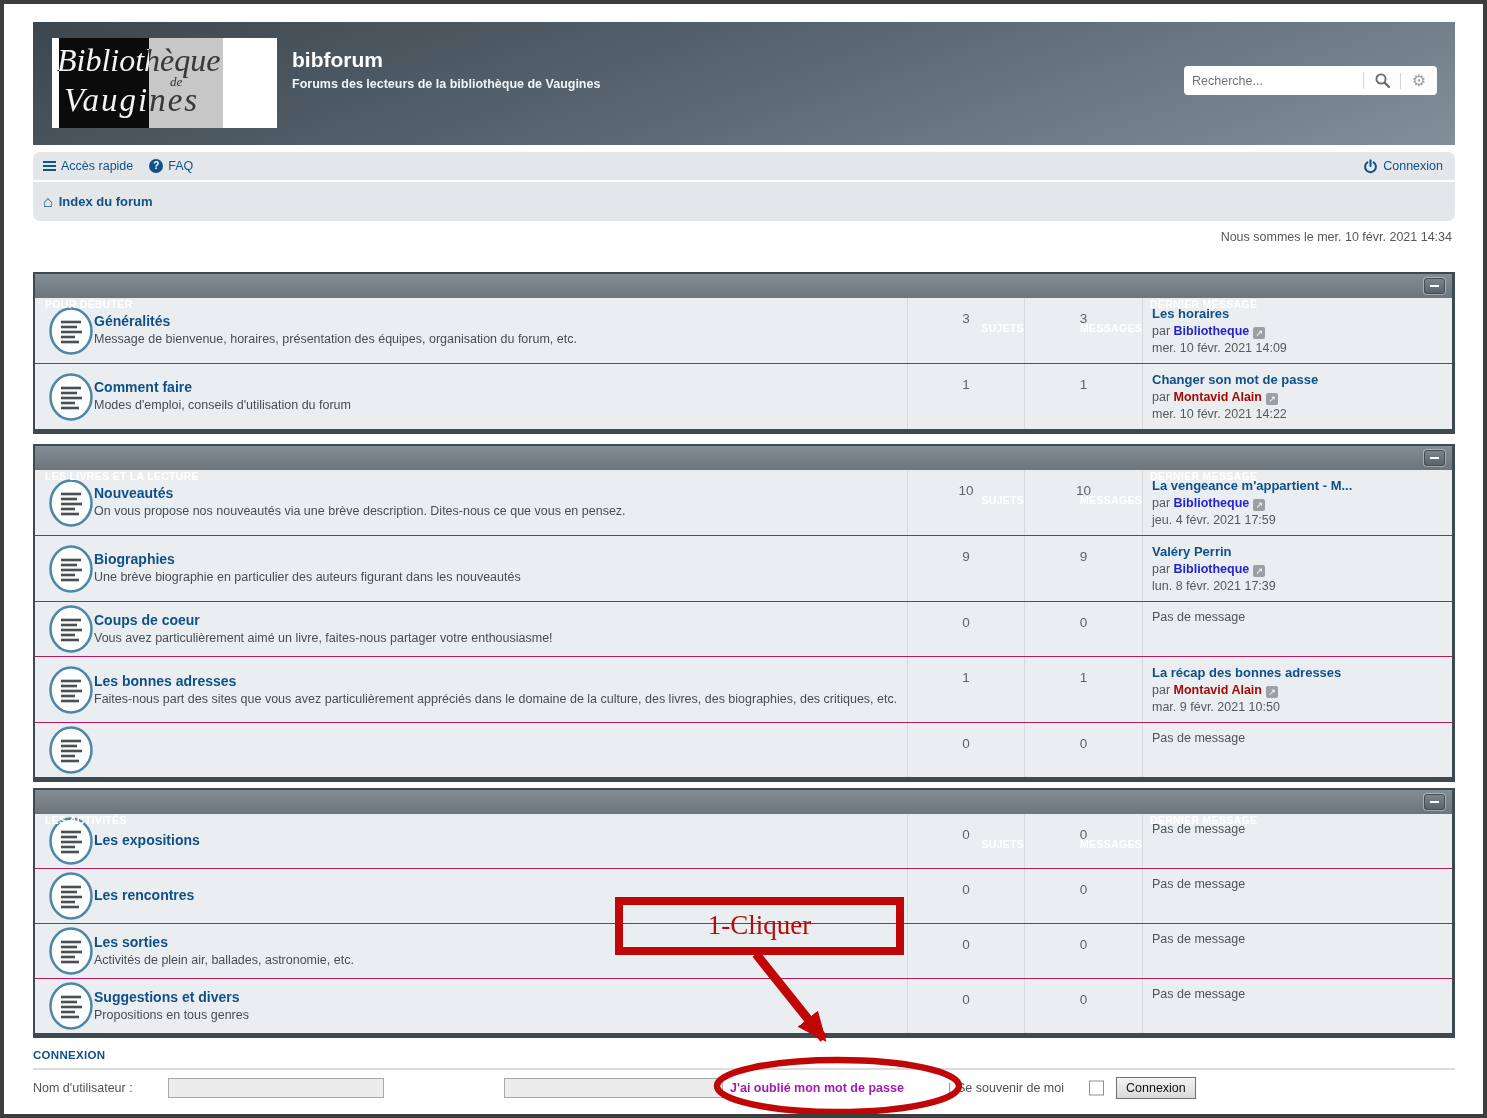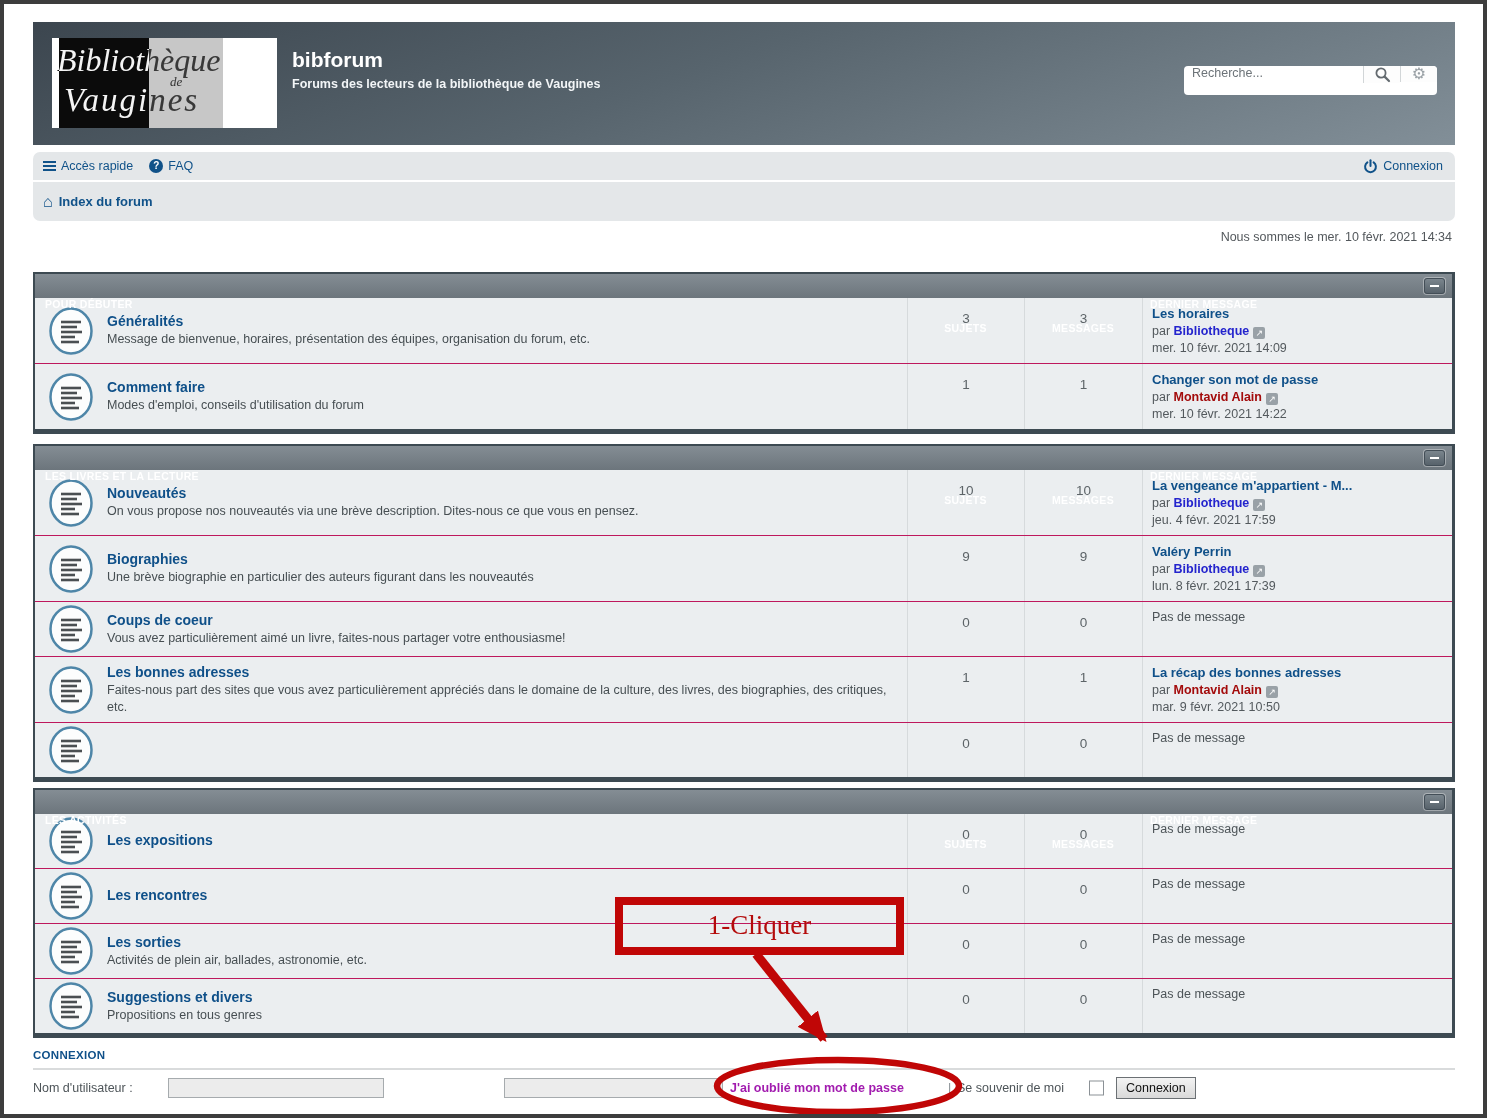--- a/index.html
+++ b/index.html
@@ -15,21 +15,21 @@
   .logo .s-gray{left:97px;width:74px;background:#c7c7c7;}
   .logo-text{position:absolute;color:#fff;mix-blend-mode:difference;
     font-family:"Liberation Serif",serif;font-style:italic;white-space:nowrap;}
   .logo-l1{left:5px;top:4px;font-size:32px;}
   .logo-l2{left:12px;top:44px;font-size:33px;letter-spacing:2px;}
   .logo-de{left:118px;top:36px;font-size:13px;}
   .head-titles{position:absolute;left:259px;top:26px;color:#fff;}
   .site-title{font-size:21px;font-weight:bold;}
   .site-slogan{font-size:12.5px;font-weight:600;margin-top:5px;color:#f2f5f7;}
   .searchbox{position:absolute;right:18px;top:44px;width:253px;height:29px;background:#fff;
-    border-radius:4px;display:flex;align-items:flex-start;overflow:hidden;}
+    border-radius:4px;display:flex;align-items:center;overflow:hidden;}
   .searchbox input{flex:1;border:0;outline:0;padding:0 8px;font-size:12.5px;color:#444;
     font-family:"Liberation Sans",sans-serif;background:transparent;}
   .searchbox input::placeholder{color:#6d7479;}
   .search-btn,.gear-btn{width:36px;display:flex;align-items:center;justify-content:center;
     border-left:1px solid #d2d6d8;cursor:pointer;background:#fdfdfd;}
   .gear-glyph{font-size:16px;color:#9aa1a6;line-height:1;}
   
   .navbar{position:absolute;left:29px;top:148px;width:1422px;height:28px;background:#e4e7e9;
     border-radius:7px 7px 0 0;display:flex;align-items:center;font-size:12.5px;color:#105289;box-sizing:border-box;padding:3px 10px;}
   .nav-item{display:flex;align-items:center;gap:5px;margin-right:16px;cursor:pointer;}
@@ -44,28 +44,28 @@
   .home-glyph{font-size:16px;line-height:1;}
   
   .status-line{position:absolute;right:31px;top:226px;font-size:12.5px;color:#53585c;}
   
   .category{position:absolute;left:29px;width:1422px;box-sizing:border-box;
     border:2px solid #3d4a52;border-bottom-width:5px;border-right-width:3px;background:#ebeef0;}
   .cat-header{position:relative;height:24px;background:linear-gradient(#848d94,#6c757c);
     display:grid;grid-template-columns:872px 117px 118px 1fr;align-items:center;
     color:#fff;font-size:10.5px;font-weight:bold;letter-spacing:.3px;}
   .cat-title{padding-left:10px;}
-  .col-center{text-align:center;margin-top:48px;}
+  .col-center{text-align:right;margin-top:48px;}
   .col-left{padding-left:8px;}
   .minus-btn{position:absolute;right:7px;top:4px;width:19px;height:14px;border-radius:3px;cursor:pointer;
     background:linear-gradient(#7a858d,#57626b);border:1px solid #434e57;box-shadow:0 0 0 1px rgba(255,255,255,.35);}
   .minus-btn::after{content:"";position:absolute;left:5px;top:6px;width:9px;height:2px;background:#fff;}
   .forum-row{display:grid;grid-template-columns:872px 117px 118px 1fr;background:#ebeef0;cursor:pointer;}
   .forum-row + .forum-row{border-top:1px solid #be185d;}
-  .cell-main{display:flex;align-items:center;gap:13px;padding:2px 8px 2px 13px;}
+  .cell-main{display:flex;align-items:center;padding:2px 8px 2px 13px;}
   .forum-icon{flex:0 0 46px;height:50px;}
   .forum-title{font-size:14px;font-weight:bold;color:#0f5089;margin:0 0 2px 0;cursor:pointer;}
   .forum-desc{font-size:12.5px;color:#464e52;line-height:1.32;}
   .cell-num{border-left:1px solid #d6dadc;color:#5d6468;font-size:13.5px;text-align:center;padding-top:13px;}
   .cell-last{border-left:1px solid #d6dadc;padding:7px 9px;font-size:12.5px;color:#53595d;line-height:1.32;}
   .last-topic{display:block;color:#0f5089;font-weight:bold;font-size:13px;margin-bottom:1px;cursor:pointer;}
   .user-blue{color:#2424cd;font-weight:bold;cursor:pointer;}
   .user-red{color:#a30b0b;font-weight:bold;cursor:pointer;}
   .post-icon{display:inline-block;width:12px;height:12px;background:#99a1a7;border-radius:2px;margin-left:4px;
     color:#fff;font-size:9px;line-height:12px;text-align:center;vertical-align:-1px;cursor:pointer;}

